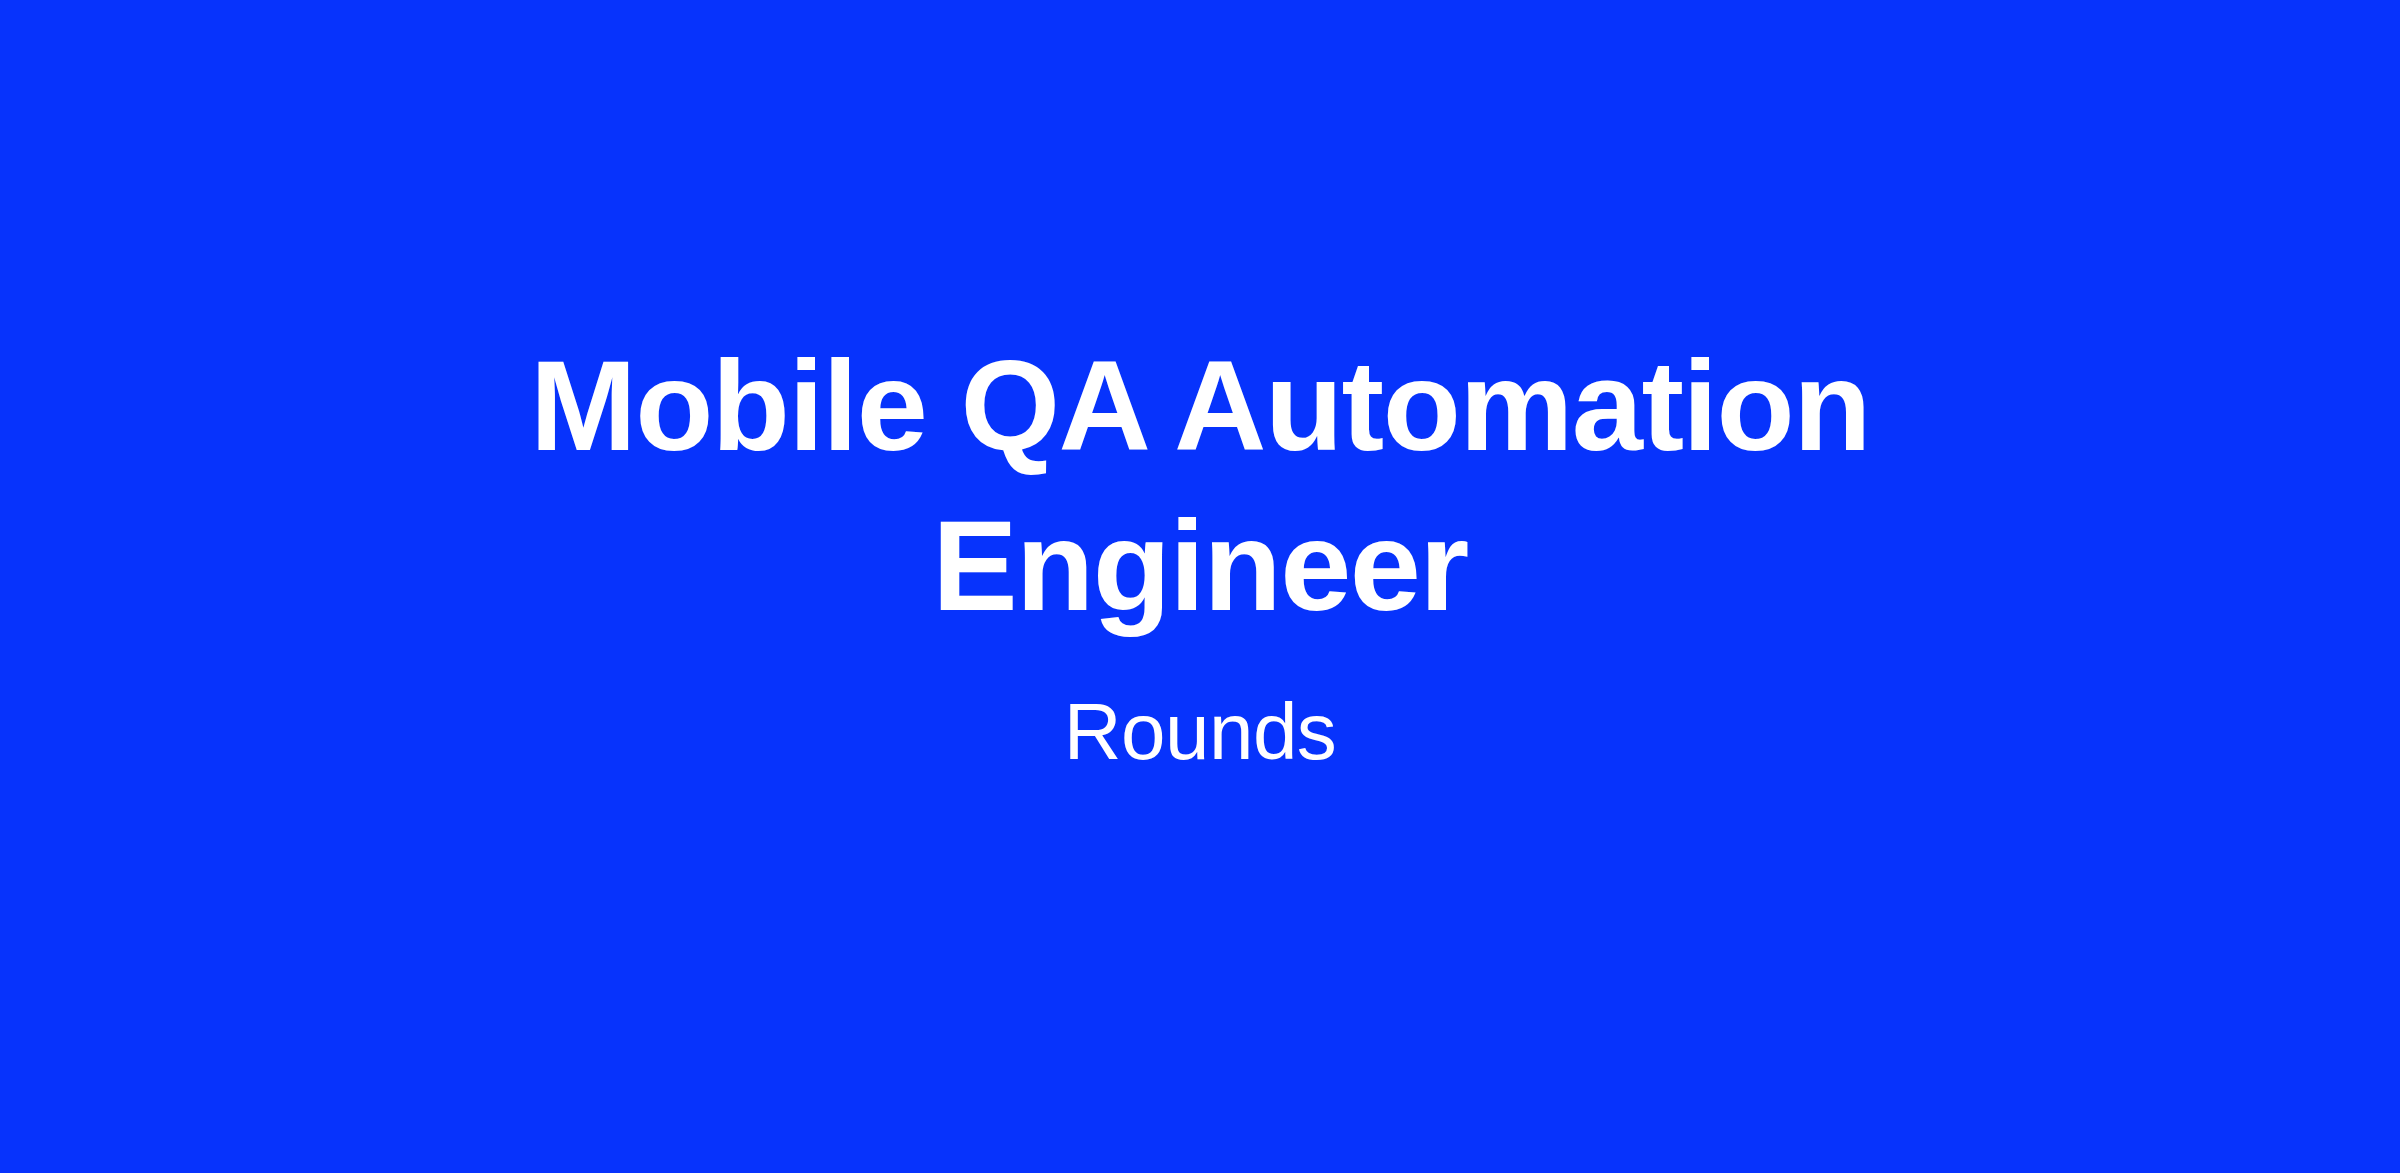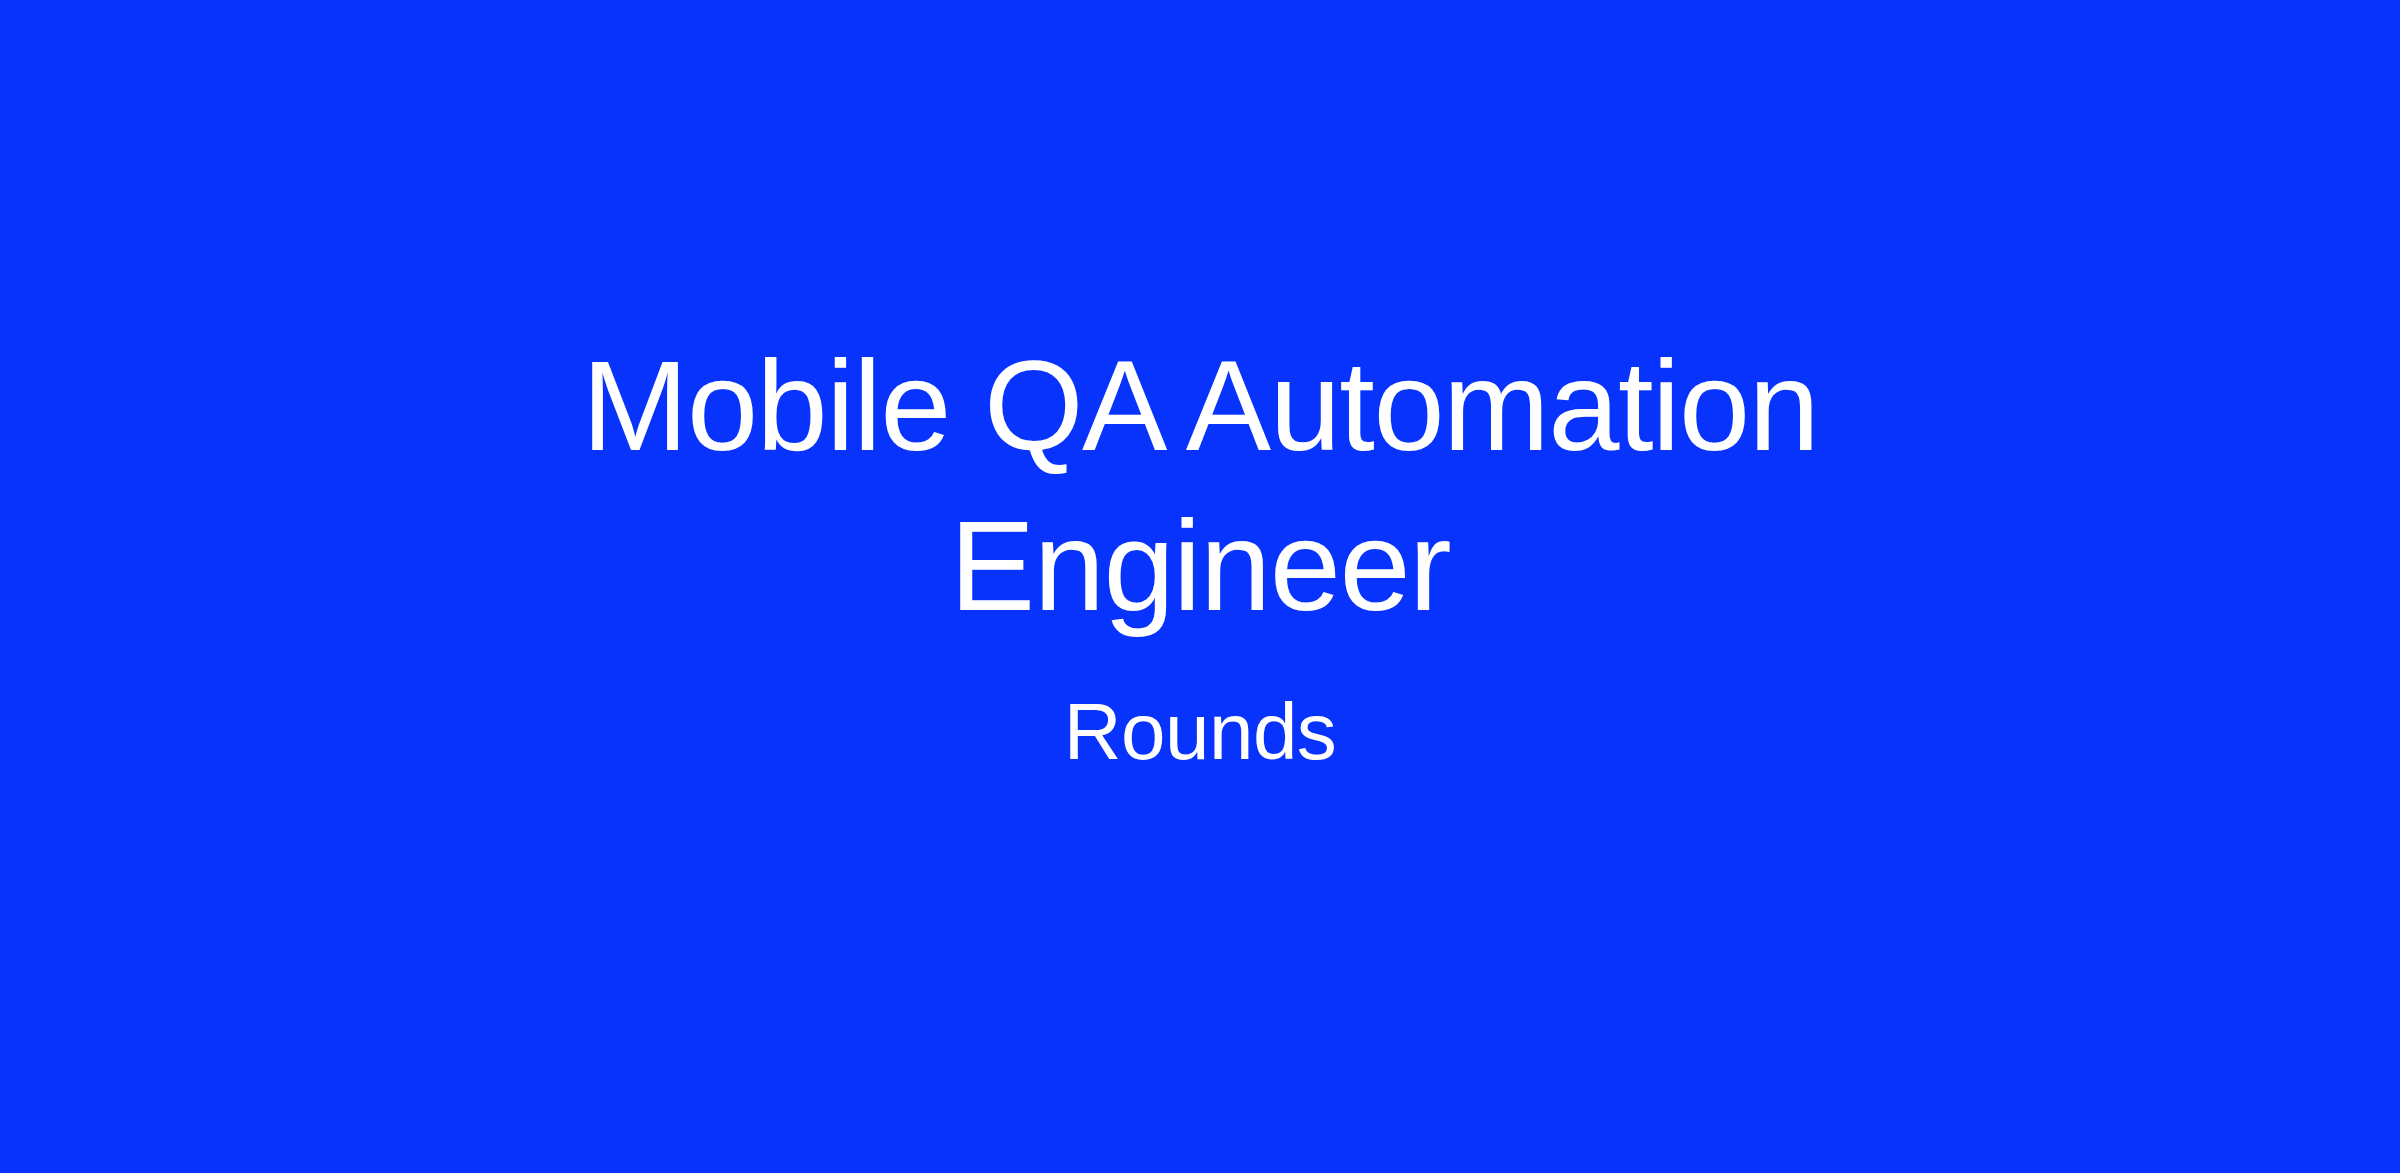--- a/index.html
+++ b/index.html
@@ -35,21 +35,21 @@
     margin-top: -72px;
     text-align: center;
     display: flex;
     flex-direction: column;
     align-items: center;
   }
 
   .hero-title {
     margin: 0;
     font-size: 128px;
-    font-weight: 400;
+    font-weight: 700;
     line-height: 1.25;
     letter-spacing: -1.5px;
     color: #FFFFFF;
     text-align: center;
     word-wrap: break-word;
   }
 
   .hero-subtitle {
     margin: 42px 0 0 0;
     font-size: 80px;

